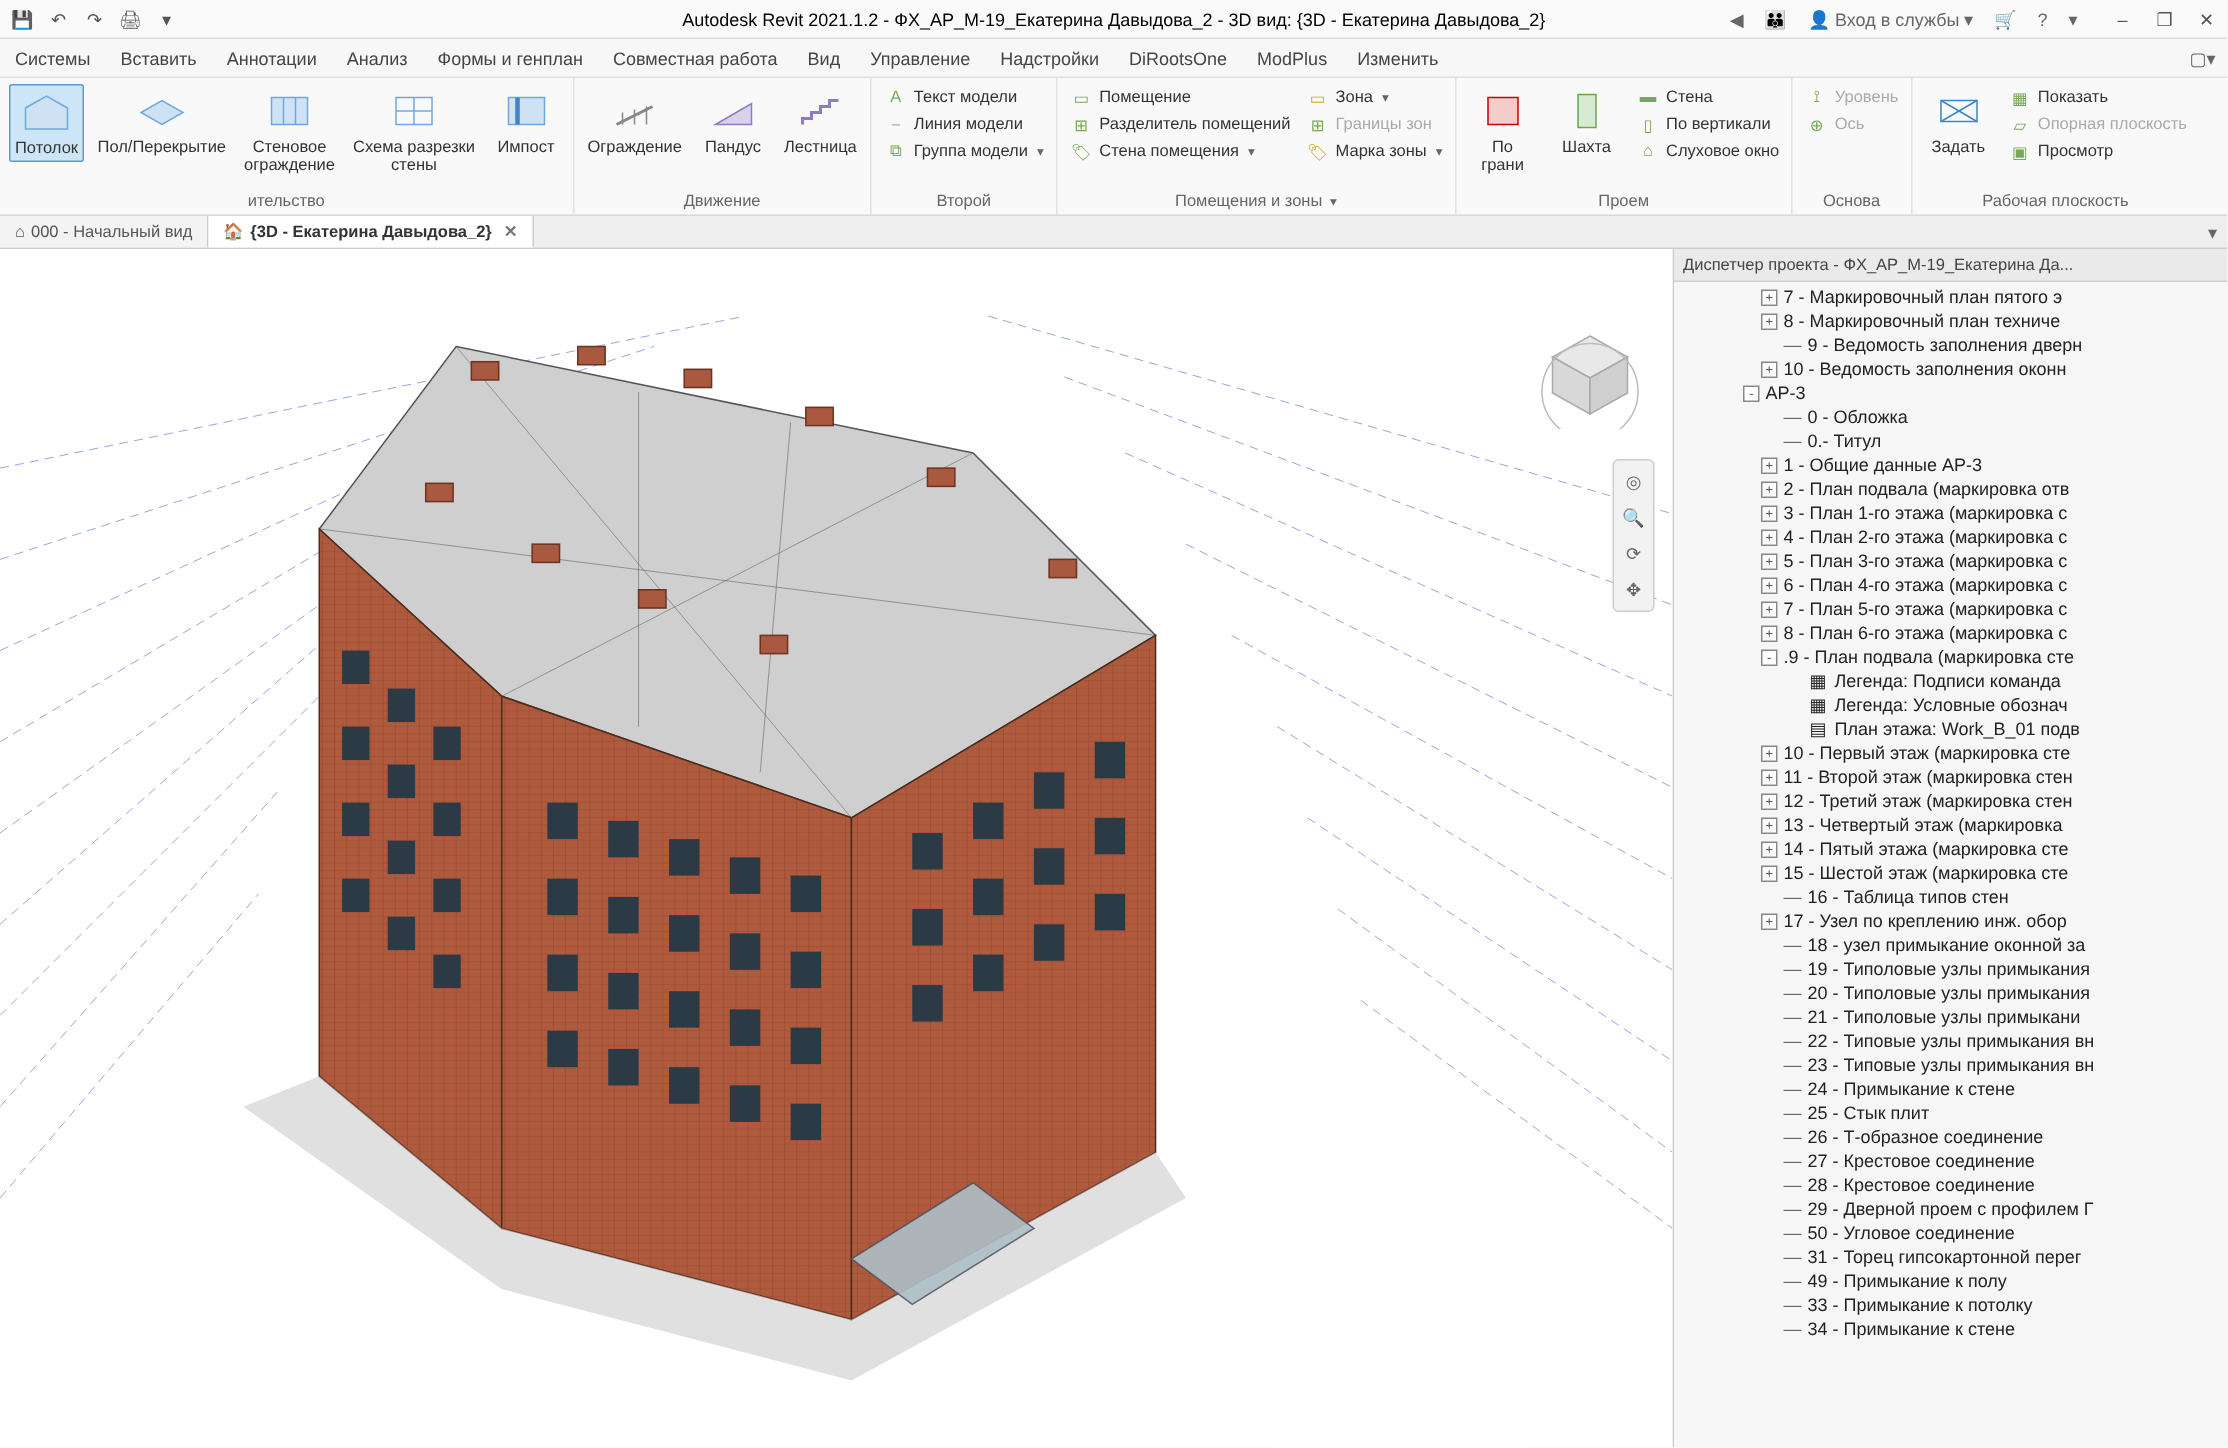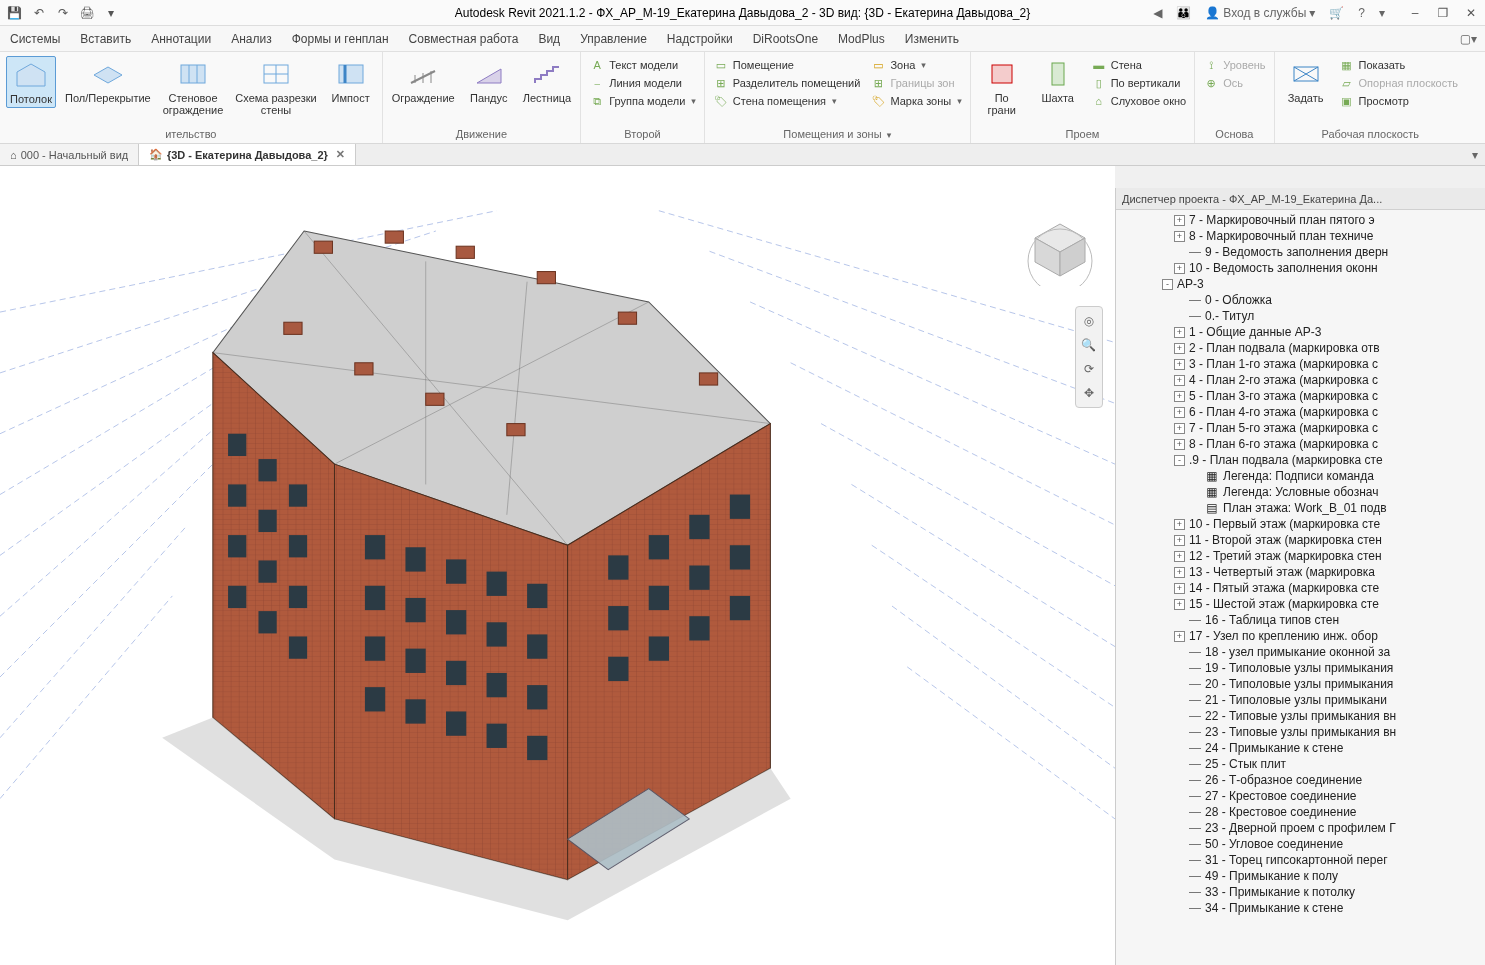--- a/index.html
+++ b/index.html
@@ -125,21 +125,20 @@
   .workspace {
     flex: 1; display: flex; min-height: 0;
   }
   .canvas {
     flex: 1; background: #fff; position: relative; overflow: hidden;
   }
   .browser {
     width: 370px; background: #f6f6f6; border-left: 1px solid #ccc;
     display: flex; flex-direction: column;
     min-height: 0;
-    margin-top: 22px;
   }
   .browser-header {
     height: 22px; background: #eaeaea; border-bottom: 1px solid #d0d0d0;
     display: flex; align-items: center; padding: 0 6px;
     font-size: 11px; color: #444;
     white-space: nowrap; overflow: hidden; text-overflow: ellipsis;
   }
   .browser-body {
     flex: 1; overflow-y: hidden; padding: 2px 0;
   }
@@ -777,21 +776,21 @@
           <span>27 - Крестовое соединение</span>
         </div>
         <div class="tree-item indent-3">
           <span class="blank"></span>
           <span class="dash">—</span>
           <span>28 - Крестовое соединение</span>
         </div>
         <div class="tree-item indent-3">
           <span class="blank"></span>
           <span class="dash">—</span>
-          <span>23 - Дверной проем с профилем Г</span>
+          <span>29 - Дверной проем с профилем Г</span>
         </div>
         <div class="tree-item indent-3">
           <span class="blank"></span>
           <span class="dash">—</span>
           <span>50 - Угловое соединение</span>
         </div>
         <div class="tree-item indent-3">
           <span class="blank"></span>
           <span class="dash">—</span>
           <span>31 - Торец гипсокартонной перег</span>

